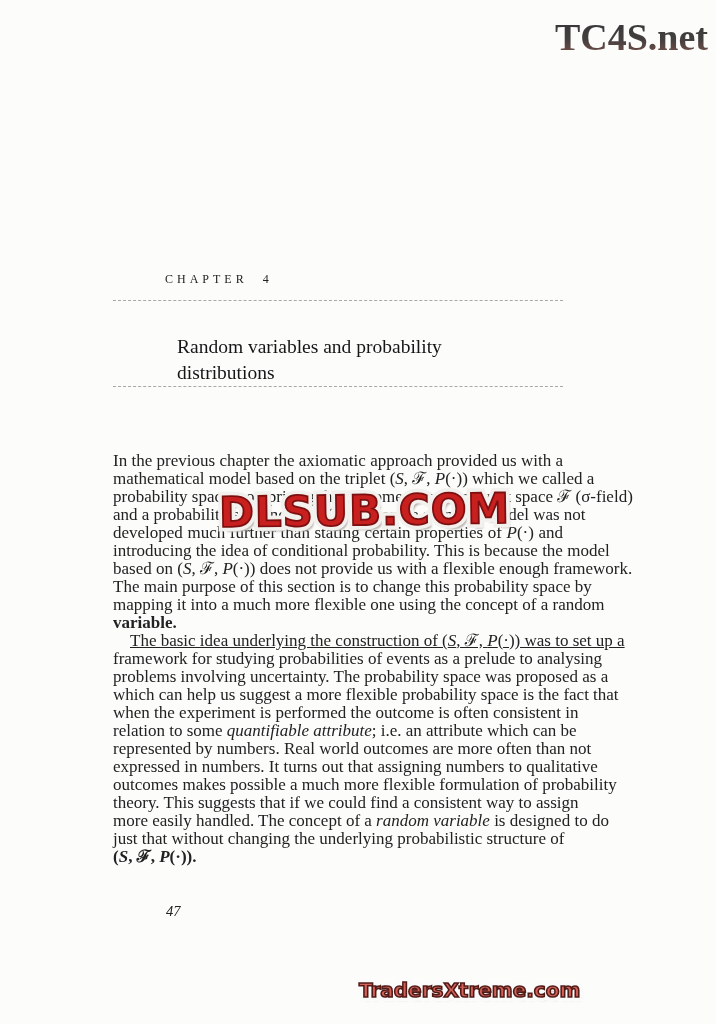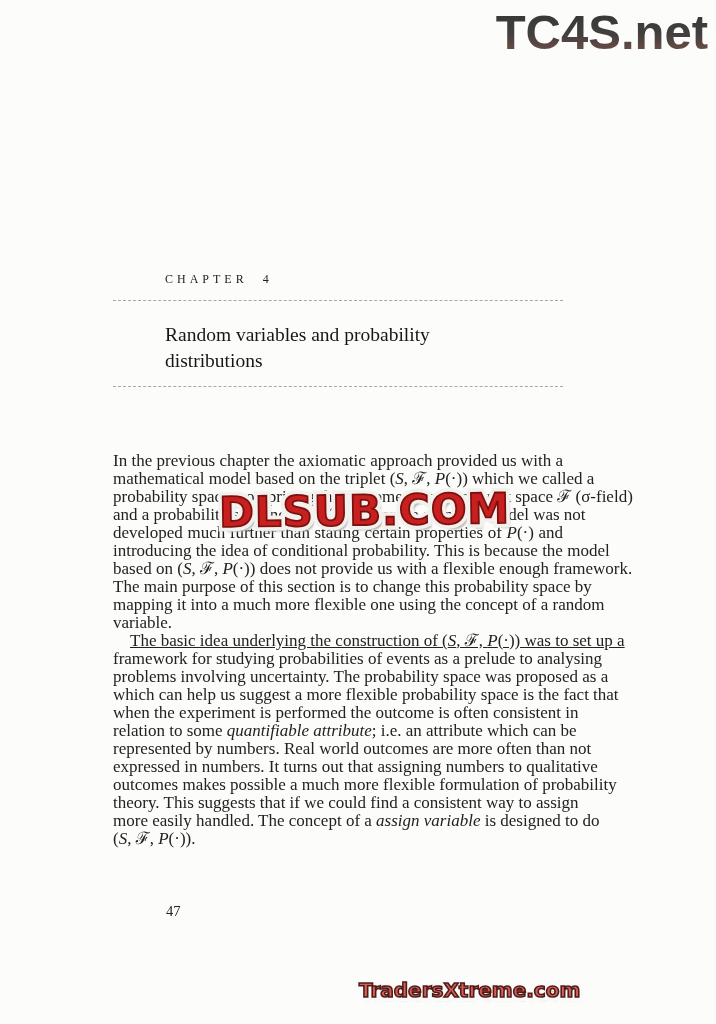--- a/index.html
+++ b/index.html
@@ -4,55 +4,55 @@
 <style>
   html,body { margin:0; padding:0; background:#e9e9e9; }
   .page {
     position:relative; width:716px; height:1024px; margin:0 auto;
     background:#fcfcfb; overflow:hidden;
     font-family:"Liberation Serif", serif; color:#1f1f1f;
   }
 
   
   .wm-top {
-    position:absolute; top:6px; right:8px;
-    font-family:Liberation Sans, sans-serif; font-weight:bold;
-    font-size:49px; letter-spacing:0px; line-height:1.1;
+    position:absolute; top:17px; right:8px;
+    font-family:Liberation Serif, serif; font-weight:bold;
+    font-size:38px; letter-spacing:0px; line-height:1.1;
     background:linear-gradient(180deg,#383838 15%, #454040 55%, #7d5148 95%);
     -webkit-background-clip:text; background-clip:text;
     -webkit-text-fill-color:transparent; color:transparent;
     filter:blur(0.3px);
   }
 
   .chapter-label {
     position:absolute; left:165px; top:272px;
     font-size:12px; letter-spacing:4px; word-spacing:8px; color:#222;
   }
   .rule { position:absolute; left:113px; width:450px; height:0;
     border-top:1.5px dashed #9a9a98; opacity:.85; }
   .rule1 { top:300px; }
   .rule2 { top:386px; }
 
   .title {
-    position:absolute; left:165px; top:322px; width:340px; margin:0;
+    position:absolute; left:165px; top:322px; width:340px; margin:12px;
     font-size:19.5px; font-weight:normal; line-height:25.5px; color:#161616;
   }
 
   .bodytext {
     position:absolute; left:113px; top:452px; width:450px;
     font-size:17px; line-height:18px; color:#222;
   }
   .bline {
     text-align:justify; text-align-last:justify; text-justify:inter-word;
     height:18px; white-space:nowrap; overflow:visible;
   }
-  .bline.nojust { text-align:center; text-align-last:left; }
+  .bline.nojust { text-align:center; text-align-last:left;font-weight:bold; }
   .bline.indent { text-indent:17px;text-decoration:underline; }
 
-  .pagenum { position:absolute; left:166px; top:903px; font-size:14.5px; color:#222; }
+  .pagenum { position:absolute; left:166px; top:903px; font-size:14.5px; color:#222;font-style:italic; }
 
   
   .wm-mid {
     position:absolute; left:219px; top:486px; width:290px; height:56px;
     transform:rotate(-0.8deg);
     font-family:"DejaVu Sans", sans-serif; font-weight:bold; font-size:42px;
     letter-spacing:1px; line-height:50px;
   }
   .wm-mid .back, .wm-mid .front, .wm-bottom .back, .wm-bottom .front {
     position:absolute; left:0; top:0; white-space:nowrap;
@@ -114,21 +114,22 @@
       <div class="bline indent">The basic idea underlying the construction of (<i>S</i>, ℱ, <i>P</i>(·)) was to set up a</div>
       <div class="bline">framework for studying probabilities of events as a prelude to analysing</div>
       <div class="bline">problems involving uncertainty. The probability space was proposed as a</div>
       <div class="bline">which can help us suggest a more flexible probability space is the fact that</div>
       <div class="bline">when the experiment is performed the outcome is often consistent in</div>
       <div class="bline">relation to some <i>quantifiable attribute</i>; i.e. an attribute which can be</div>
       <div class="bline">represented by numbers. Real world outcomes are more often than not</div>
       <div class="bline">expressed in numbers. It turns out that assigning numbers to qualitative</div>
       <div class="bline">outcomes makes possible a much more flexible formulation of probability</div>
       <div class="bline">theory. This suggests that if we could find a consistent way to assign</div>
-      <div class="bline">more easily handled. The concept of a <i>assign variable</i> is designed to do</div>
+      <div class="bline">more easily handled. The concept of a <i>random variable</i> is designed to do</div>
+      <div class="bline">just that without changing the underlying probabilistic structure of</div>
       <div class="bline nojust">(<i>S</i>, ℱ, <i>P</i>(·)).</div>
     </div>
 
   <div class="wm-mid">
     <span class="back">DLSUB.COM</span>
     <span class="front">DLSUB.COM</span>
   </div>
 
   <div class="pagenum">47</div>
 

